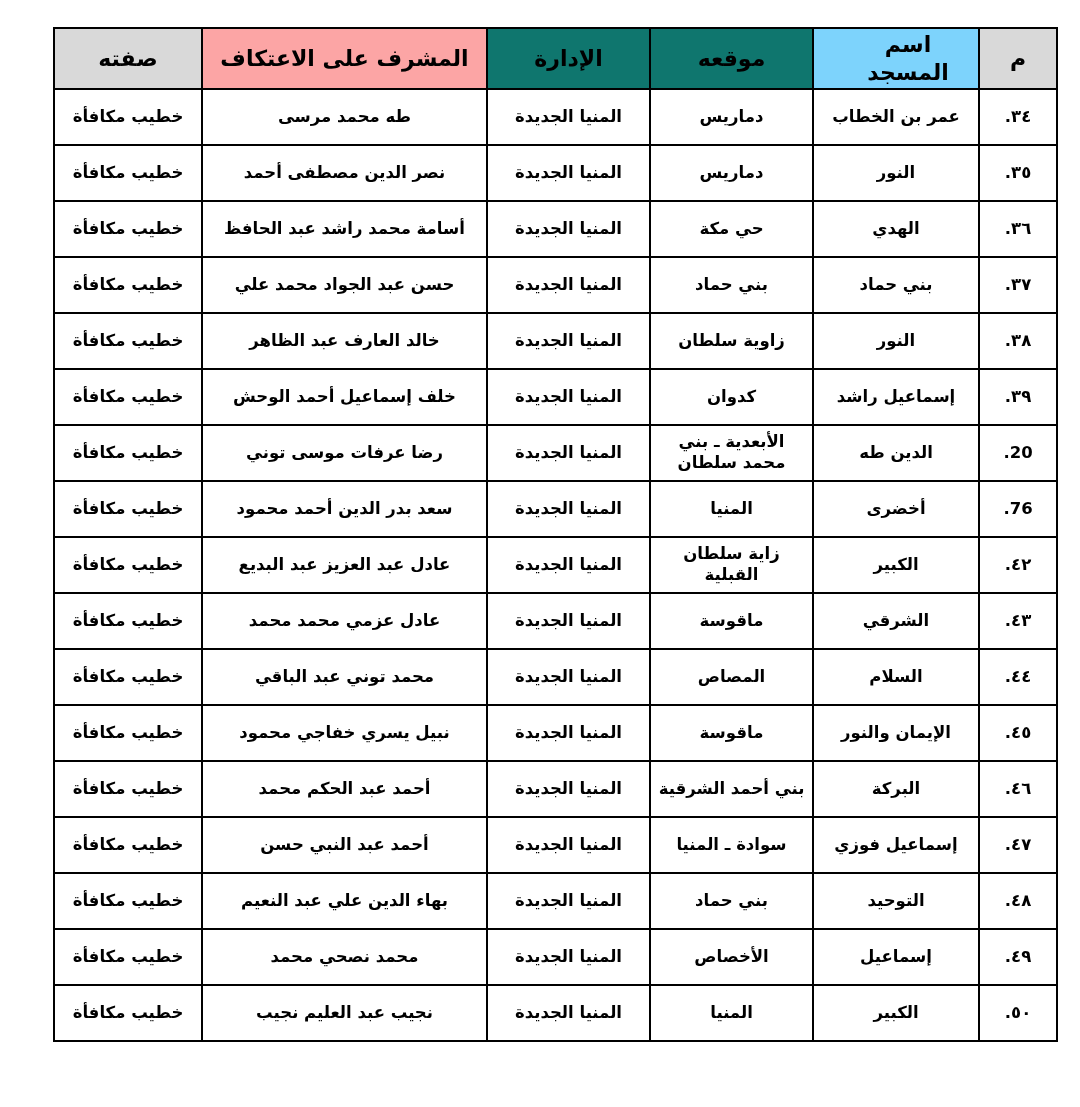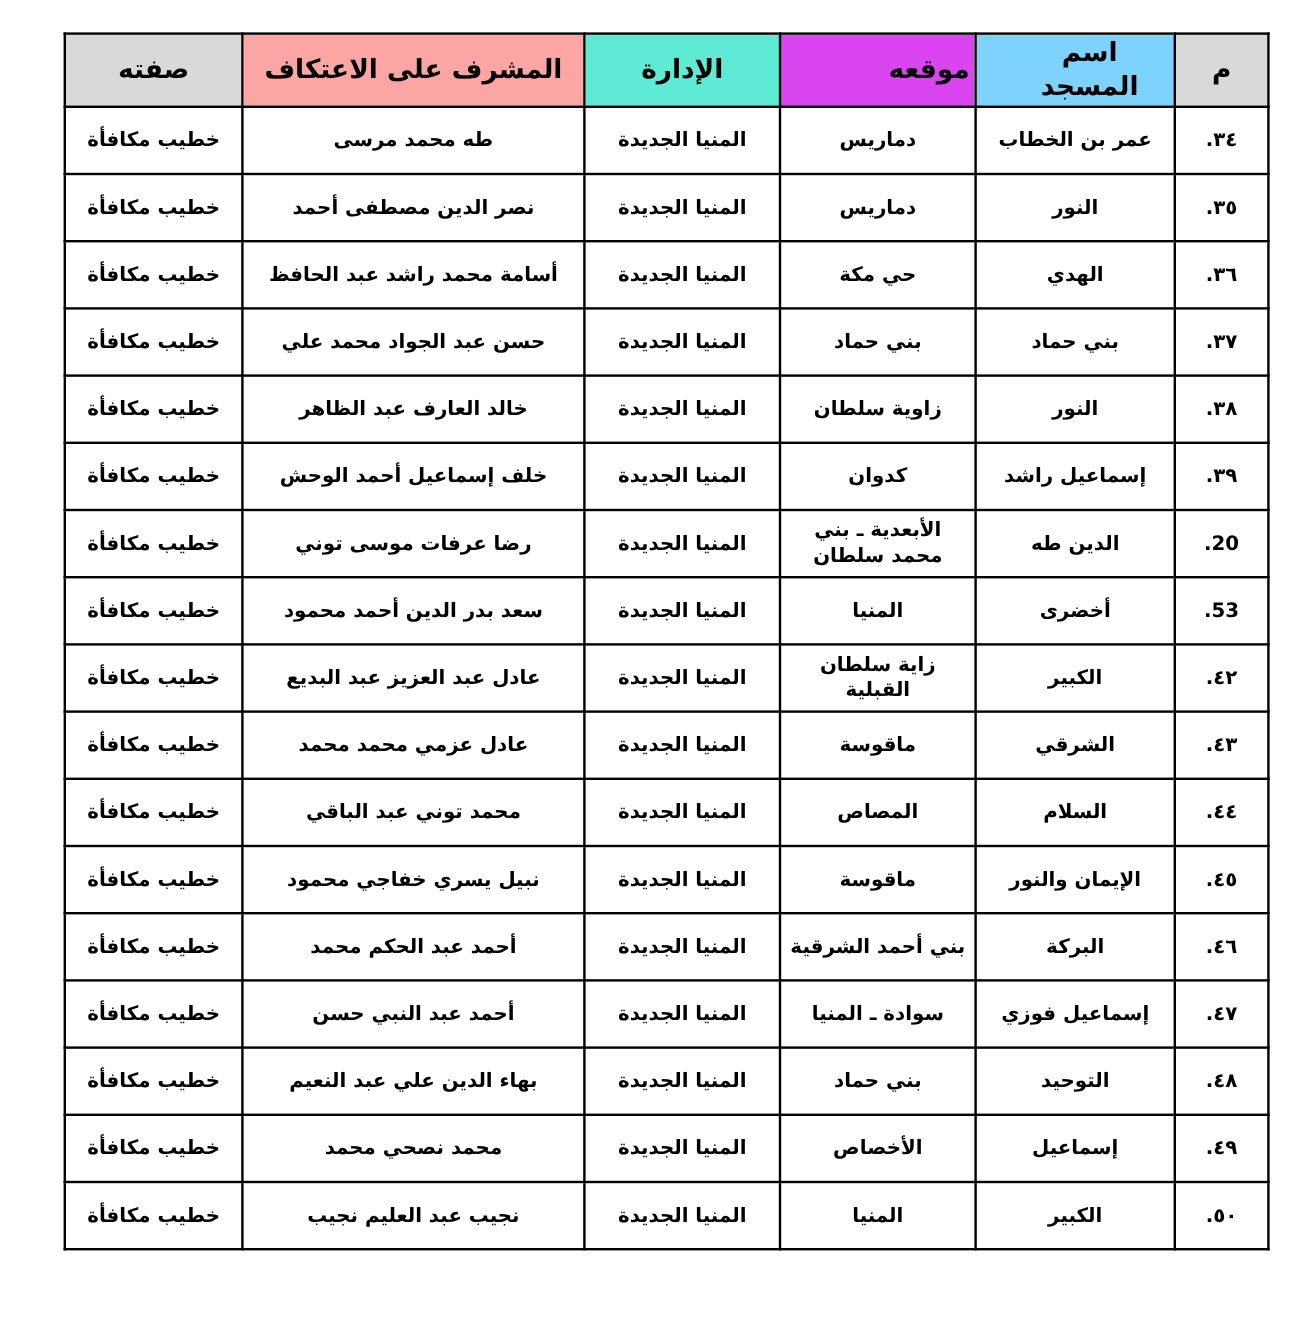--- a/index.html
+++ b/index.html
@@ -62,22 +62,22 @@
       <col class="c-mosque">
       <col class="c-loc">
       <col class="c-admin">
       <col class="c-super">
       <col class="c-title">
     </colgroup>
     <thead>
       <tr>
           <th style="background: rgb(217, 217, 217);">م</th>
           <th style="background: #7dd3fc; padding-left: 28px;">اسم المسجد</th>
-          <th style="background: #d946ef; text-align: right;">موقعه</th>
-          <th style="background: #5eead4;">الإدارة</th>
+          <th style="background: #0f766e;">موقعه</th>
+          <th style="background: #0f766e;">الإدارة</th>
           <th style="background: #fca5a5;">المشرف على  الاعتكاف</th>
           <th style="background: rgb(217, 217, 217);">صفته</th>
         </tr>
     </thead>
     <tbody>
         <tr>
           <td>٣٤.</td>
           <td>عمر بن الخطاب</td>
           <td>دماريس</td>
           <td>المنيا الجديدة</td>
@@ -126,21 +126,21 @@
         </tr>
         <tr>
           <td>20.</td>
           <td>الدين طه</td>
           <td>الأبعدية ـ بني محمد سلطان</td>
           <td>المنيا الجديدة</td>
           <td>رضا عرفات موسى توني</td>
           <td>خطيب مكافأة</td>
         </tr>
         <tr>
-          <td>53.</td>
+          <td>76.</td>
           <td>أخضرى</td>
           <td>المنيا</td>
           <td>المنيا الجديدة</td>
           <td>سعد بدر الدين أحمد محمود</td>
           <td>خطيب مكافأة</td>
         </tr>
         <tr>
           <td>٤٢.</td>
           <td>الكبير</td>
           <td>زاية سلطان القبلية</td>

